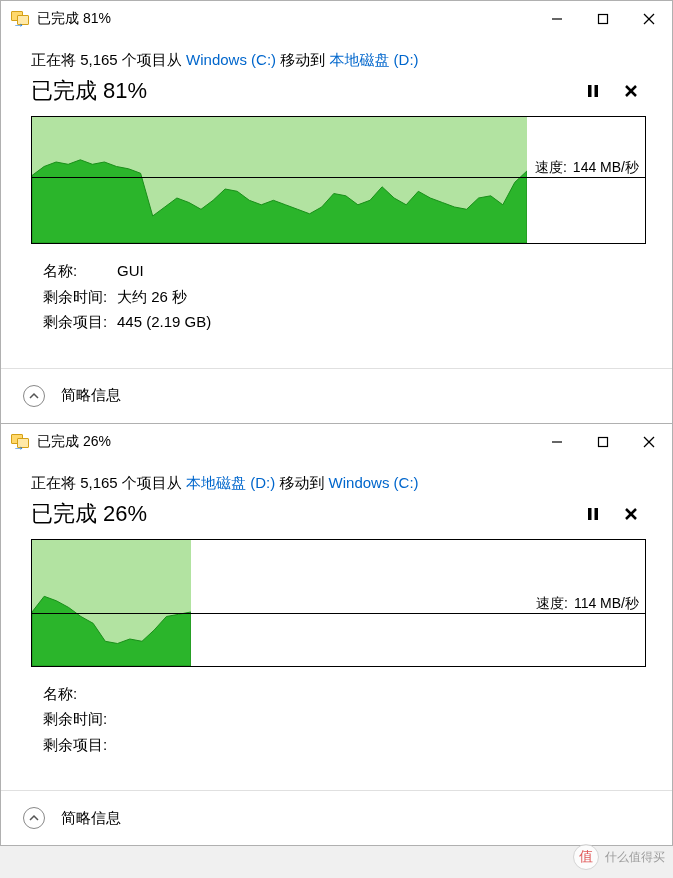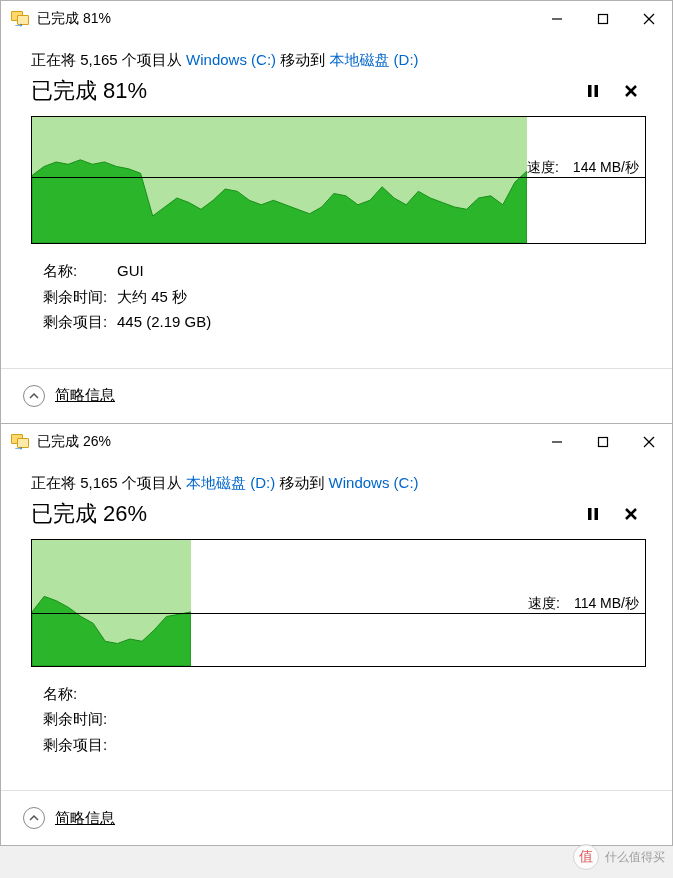--- a/index.html
+++ b/index.html
@@ -121,39 +121,38 @@
   .speed-line {
     position: absolute;
     left: 0; right: 0;
     height: 1px;
     background: #000;
   }
   .speed-label-row {
     position: absolute;
     right: 6px;
     display: flex;
-    gap: 14px;
+    gap: 6px;
     font-size: 14px;
     transform: translateY(-100%);
     color: #000;
   }
   .details {
     margin-top: 14px;
     font-size: 15px;
     line-height: 1.7;
   }
   .details .row { display: flex; }
   .details .lab { min-width: 74px; margin-left: 12px; }
   .footer {
     border-top: 1px solid #e0e0e0;
     padding: 16px 22px;
     display: flex;
     align-items: center;
-    gap: 10px;
-    text-decoration: underline;
+    gap: 16px;
   }
   .chevron-circle {
     width: 22px; height: 22px;
     border: 1px solid #888;
     border-radius: 50%;
     display: flex; align-items: center; justify-content: center;
     color: #555;
   }
   .chevron-circle svg { stroke: #555; }
   .footer-text { font-size: 15px; }
@@ -238,21 +237,21 @@
         </div>
       </div>
 
       <div class="details">
         <div class="row">
             <span class="lab">名称:</span>
             <span>GUI</span>
           </div>
         <div class="row">
             <span class="lab">剩余时间:</span>
-            <span>大约 45 秒</span>
+            <span>大约 26 秒</span>
           </div>
         <div class="row">
             <span class="lab">剩余项目:</span>
             <span>445 (2.19 GB)</span>
           </div>
       </div>
     </div>
 
     <div class="footer">
       <div class="chevron-circle">

